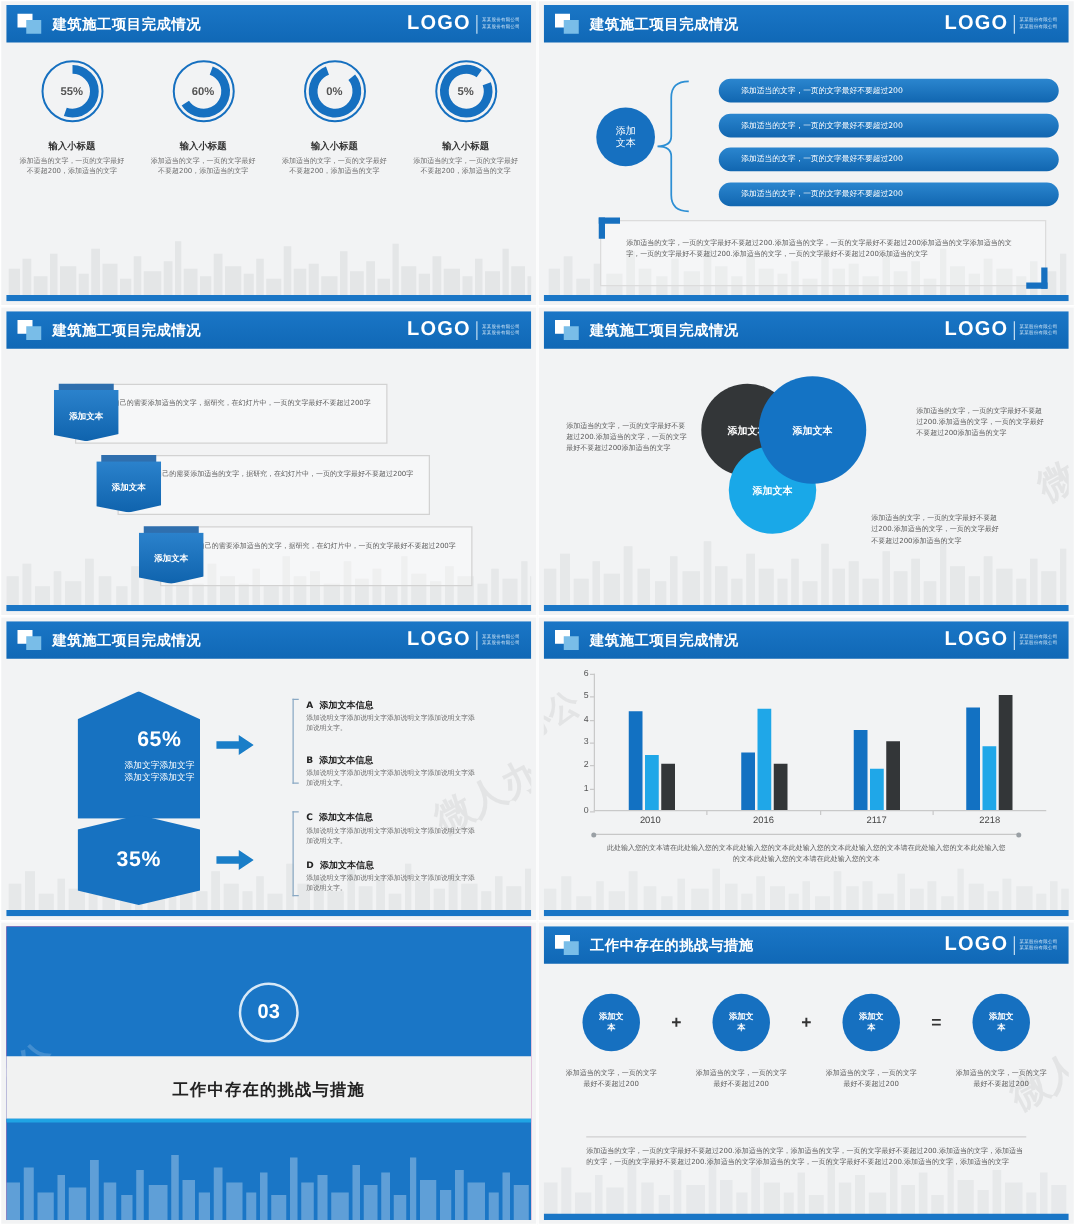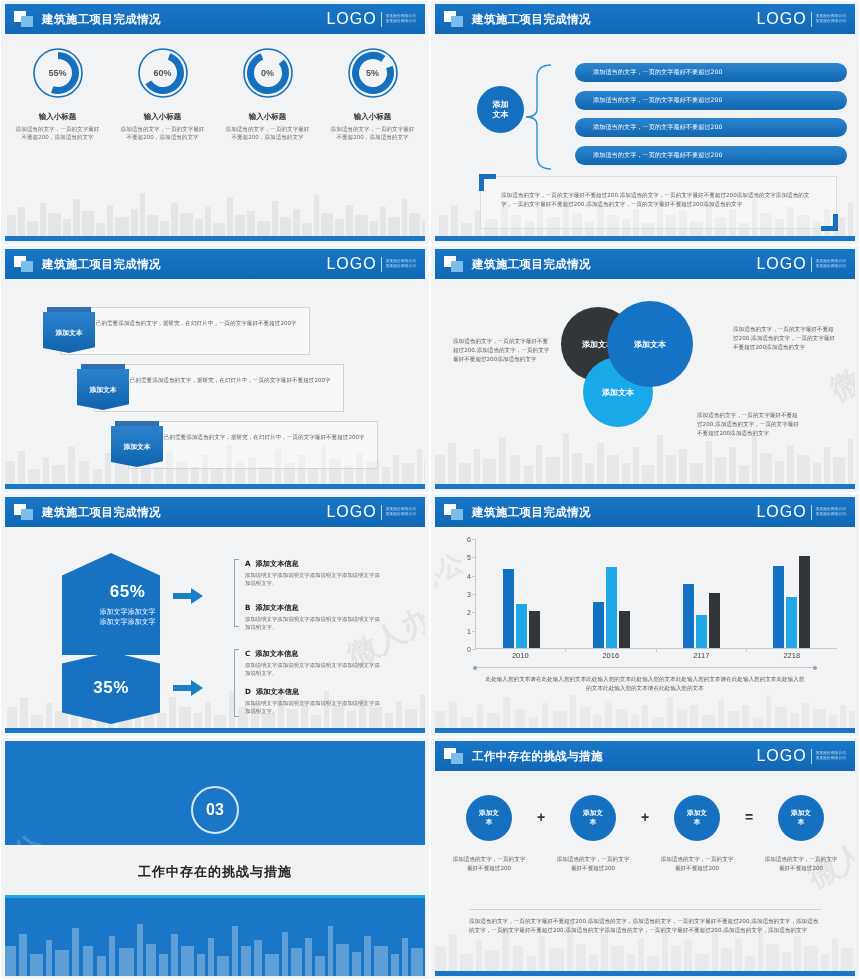--- a/index.html
+++ b/index.html
@@ -18,21 +18,21 @@
   
   .hdr { position:absolute; left:0; right:0; top:0; height:30px; background:#1670c0;
          background:linear-gradient(180deg,#1a76c6 0%,#1068b6 100%);
          display:flex; align-items:center; }
   .hdr-mark { position:relative; width:20px; height:17px; margin-left:9px; flex:0 0 auto; }
   .hdr-mark .sq1 { position:absolute; left:0; top:0; width:12px; height:11px; background:#ffffff; }
   .hdr-mark .sq2 { position:absolute; left:7px; top:5px; width:12px; height:11px; background:#79bde8; }
   .hdr-title { color:#ffffff; font-size:11.5px; font-weight:bold; margin-left:8px; letter-spacing:.4px;
                font-family:"DejaVu Sans","Liberation Sans",sans-serif; }
   .hdr-logo { margin-left:auto; margin-right:9px; display:flex; align-items:center; }
-  .hdr-logo .lg { color:#ffffff; font-size:16px; font-weight:normal; letter-spacing:1px; }
+  .hdr-logo .lg { color:#ffffff; font-size:16px; font-weight:bold; letter-spacing:1px; }
   .hdr-logo .bar { width:1px; height:15px; background:#bcd9f0; margin:0 4px; }
   .hdr-logo .co { display:flex; flex-direction:column; justify-content:center; }
   .hdr-logo .co span { color:#cfe4f5; font-size:3.6px; line-height:5px; letter-spacing:.2px;
                        font-family:"DejaVu Sans","Liberation Sans",sans-serif; }
 
   
   .city { position:absolute; left:0; right:0; bottom:0; height:56px; opacity:.55; pointer-events:none; }
   .city.tall { height:70px; }
   .city.blue { opacity:.30; }
 
@@ -46,21 +46,21 @@
   .donut-col { flex:1; display:flex; flex-direction:column; align-items:center; }
   .donut { width:54px; height:54px; position:relative; }
   .d-num { position:absolute; inset:0; display:flex; align-items:center; justify-content:center;
            font-size:9px; color:#555; font-weight:600; }
   .d-cap { margin-top:12px; font-size:7.5px; font-weight:bold; color:#333; }
   .d-body { margin-top:3px; font-size:5.6px; line-height:8px; color:#6b6b6b; text-align:center; width:86px; }
 
   
   .s2-circle { position:absolute; left:42px; top:82px; width:47px; height:47px; border-radius:50%;
                background:#1670c0; color:#fff; display:flex; flex-direction:column;
-               align-items:center; justify-content:center; font-size:8px; font-weight:bold; line-height:10px; }
+               align-items:center; justify-content:center; font-size:8px; font-weight:normal; line-height:10px; }
   .s2-brace { position:absolute; left:88px; top:58px; }
   .pill { position:absolute; left:140px; height:19px; border-radius:10px; width:272px;
           background:linear-gradient(180deg,#2b86cf 0%,#1166b0 100%);
           color:#fff; font-size:6.2px; display:flex; align-items:center; padding-left:18px; }
   .s2-note { position:absolute; left:45px; right:18px; top:172px; bottom:12px; border:1px solid #dcdcdc; background:rgba(255,255,255,.25); }
   .s2-note p { font-size:5.6px; line-height:9px; color:#5a5a5a; padding:14px 18px 0 20px; }
   .corner { position:absolute; width:17px; height:17px; }
   .corner .h { position:absolute; background:#1670c0; }
 
   

